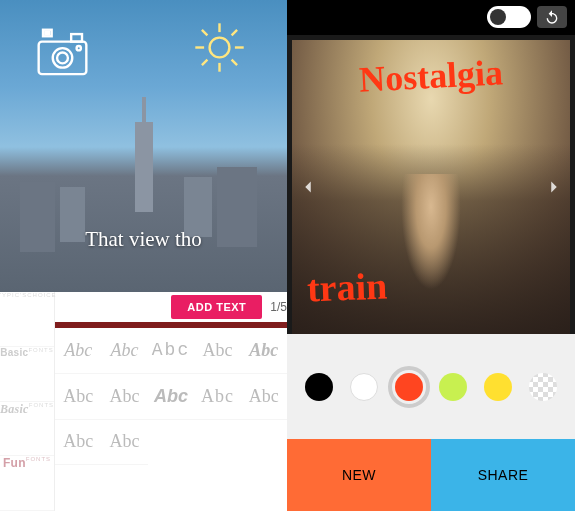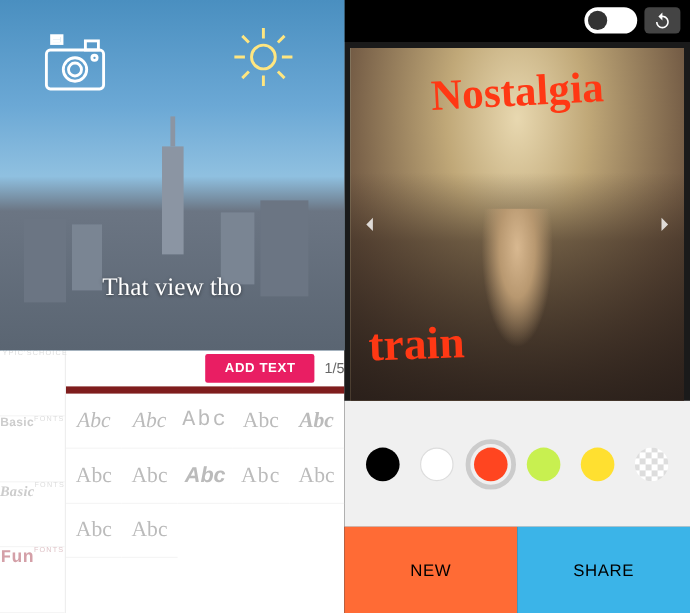--- a/index.html
+++ b/index.html
@@ -21,21 +21,21 @@
 .sun-icon svg{width:100%;height:100%}
 .overlay-text{position:absolute;bottom:40px;left:0;right:0;text-align:center;color:#fff;font-size:21px;font-family:Georgia,serif;text-shadow:0 1px 3px rgba(0,0,0,.5)}
 .bottom-left{flex:1;display:flex;background:#fff}
 .sidebar{width:55px;display:flex;flex-direction:column;border-right:1px solid #eee}
 .side-item{flex:1;display:flex;flex-direction:row;align-items:flex-start;justify-content:center;font-size:7px;color:#ccc;cursor:pointer;border-bottom:1px solid #f5f5f5}
 .side-item .lbl1{font-size:10px;font-weight:bold;letter-spacing:.3px}
 .side-item .lbl2{font-size:6px;letter-spacing:1px;color:#ddd}
 .side-item.basic .lbl1{font-family:Arial;font-weight:900}
 .side-item.script .lbl1{font-family:'Brush Script MT',cursive;font-style:italic;font-size:12px}
 .side-item.caps .lbl1{font-size:9px;letter-spacing:.5px}
-.side-item.fun .lbl1{font-family:Liberation Mono, monospace;color:#d4a0a8;font-size:15px}
+.side-item.fun .lbl1{font-family:Liberation Sans, sans-serif;color:#d4a0a8;font-size:12px}
 .side-item.fun .lbl2{color:#e0c5c9}
 .side-item.star{color:#ddd}
 .side-item.star svg{width:16px;height:16px;fill:#ddd}
 .font-area{flex:1;display:flex;flex-direction:column}
 .top-row{height:36px;display:flex;align-items:center;justify-content:flex-end;gap:8px;border-bottom:6px solid #7f1d1d}
 .add-btn{background:#e91e63;color:#fff;border:none;padding:6px 16px;font-size:11px;font-weight:bold;letter-spacing:.5px;cursor:pointer;border-radius:2px}
 .counter{font-size:12px;color:#666}
 .font-grid{flex:1;display:grid;grid-template-columns:1fr 1fr 1fr 1fr 1fr;grid-template-rows:repeat(4,1fr)}
 .font-cell{display:flex;align-items:center;justify-content:center;color:#bbb;font-size:18px;cursor:pointer;border-bottom:1px solid #f5f5f5}
 .f1{font-family:'Brush Script MT',cursive;font-style:italic}

